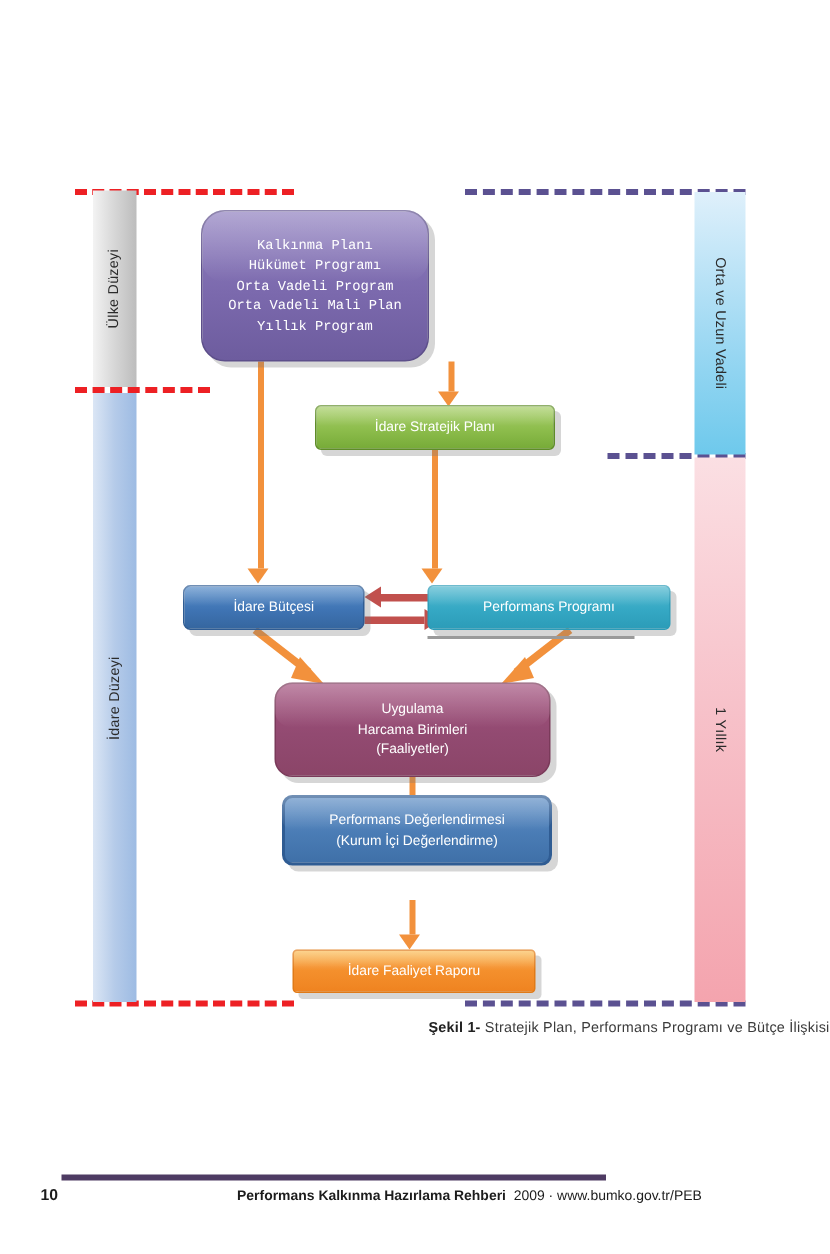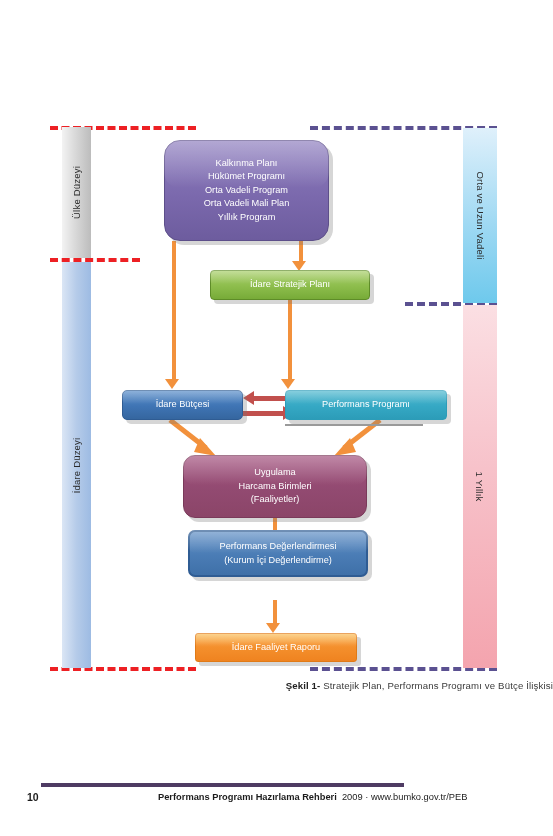--- a/index.html
+++ b/index.html
@@ -85,22 +85,23 @@
   .node .face {
     position:absolute; inset:0; z-index:1; border-radius:inherit;
   }
   .node .gloss {
     position:absolute; left:0; right:0; top:0; height:48%;
     background:linear-gradient(to bottom, rgba(255,255,255,.32), rgba(255,255,255,0));
     z-index:2; border-radius:inherit;
   }
 
   #node-plans {
-    left:164px; top:140px; width:165px; height:101px;
+    left:134px; top:140px; width:152px; height:101px;
     border-radius:16px;
+    font-family:Liberation Mono, monospace;
   }
   #node-plans .face {
     background:linear-gradient(to bottom,#8f7fbf 0%, #7b69ad 55%, #6d5c9e 100%);
     border:1.6px solid #5d4f8a;
   }
 
   #node-strategic {
     left:210px; top:270px; width:160px; height:30px;
     border-radius:4px;
   }
@@ -347,15 +348,15 @@
 </div>
 
 <div id="caption">
   <span class="cap-bold">Şekil 1-</span><span> Stratejik Plan, Performans Programı ve Bütçe İlişkisi</span>
 </div>
 
 <div id="footer-rule"></div>
 <div id="footer">
   <span id="page-no">10</span>
   <span id="footer-text">
-    <span class="ft-bold">Performans Programı Hazırlama Rehberi</span>&nbsp;&nbsp;<span class="ft-light">2009 · www.bumko.gov.tr/PEB</span>
+    <span class="ft-bold">Performans Kalkınma Hazırlama Rehberi</span>&nbsp;&nbsp;<span class="ft-light">2009 · www.bumko.gov.tr/PEB</span>
   </span>
 </div>
 
 </body></html>

